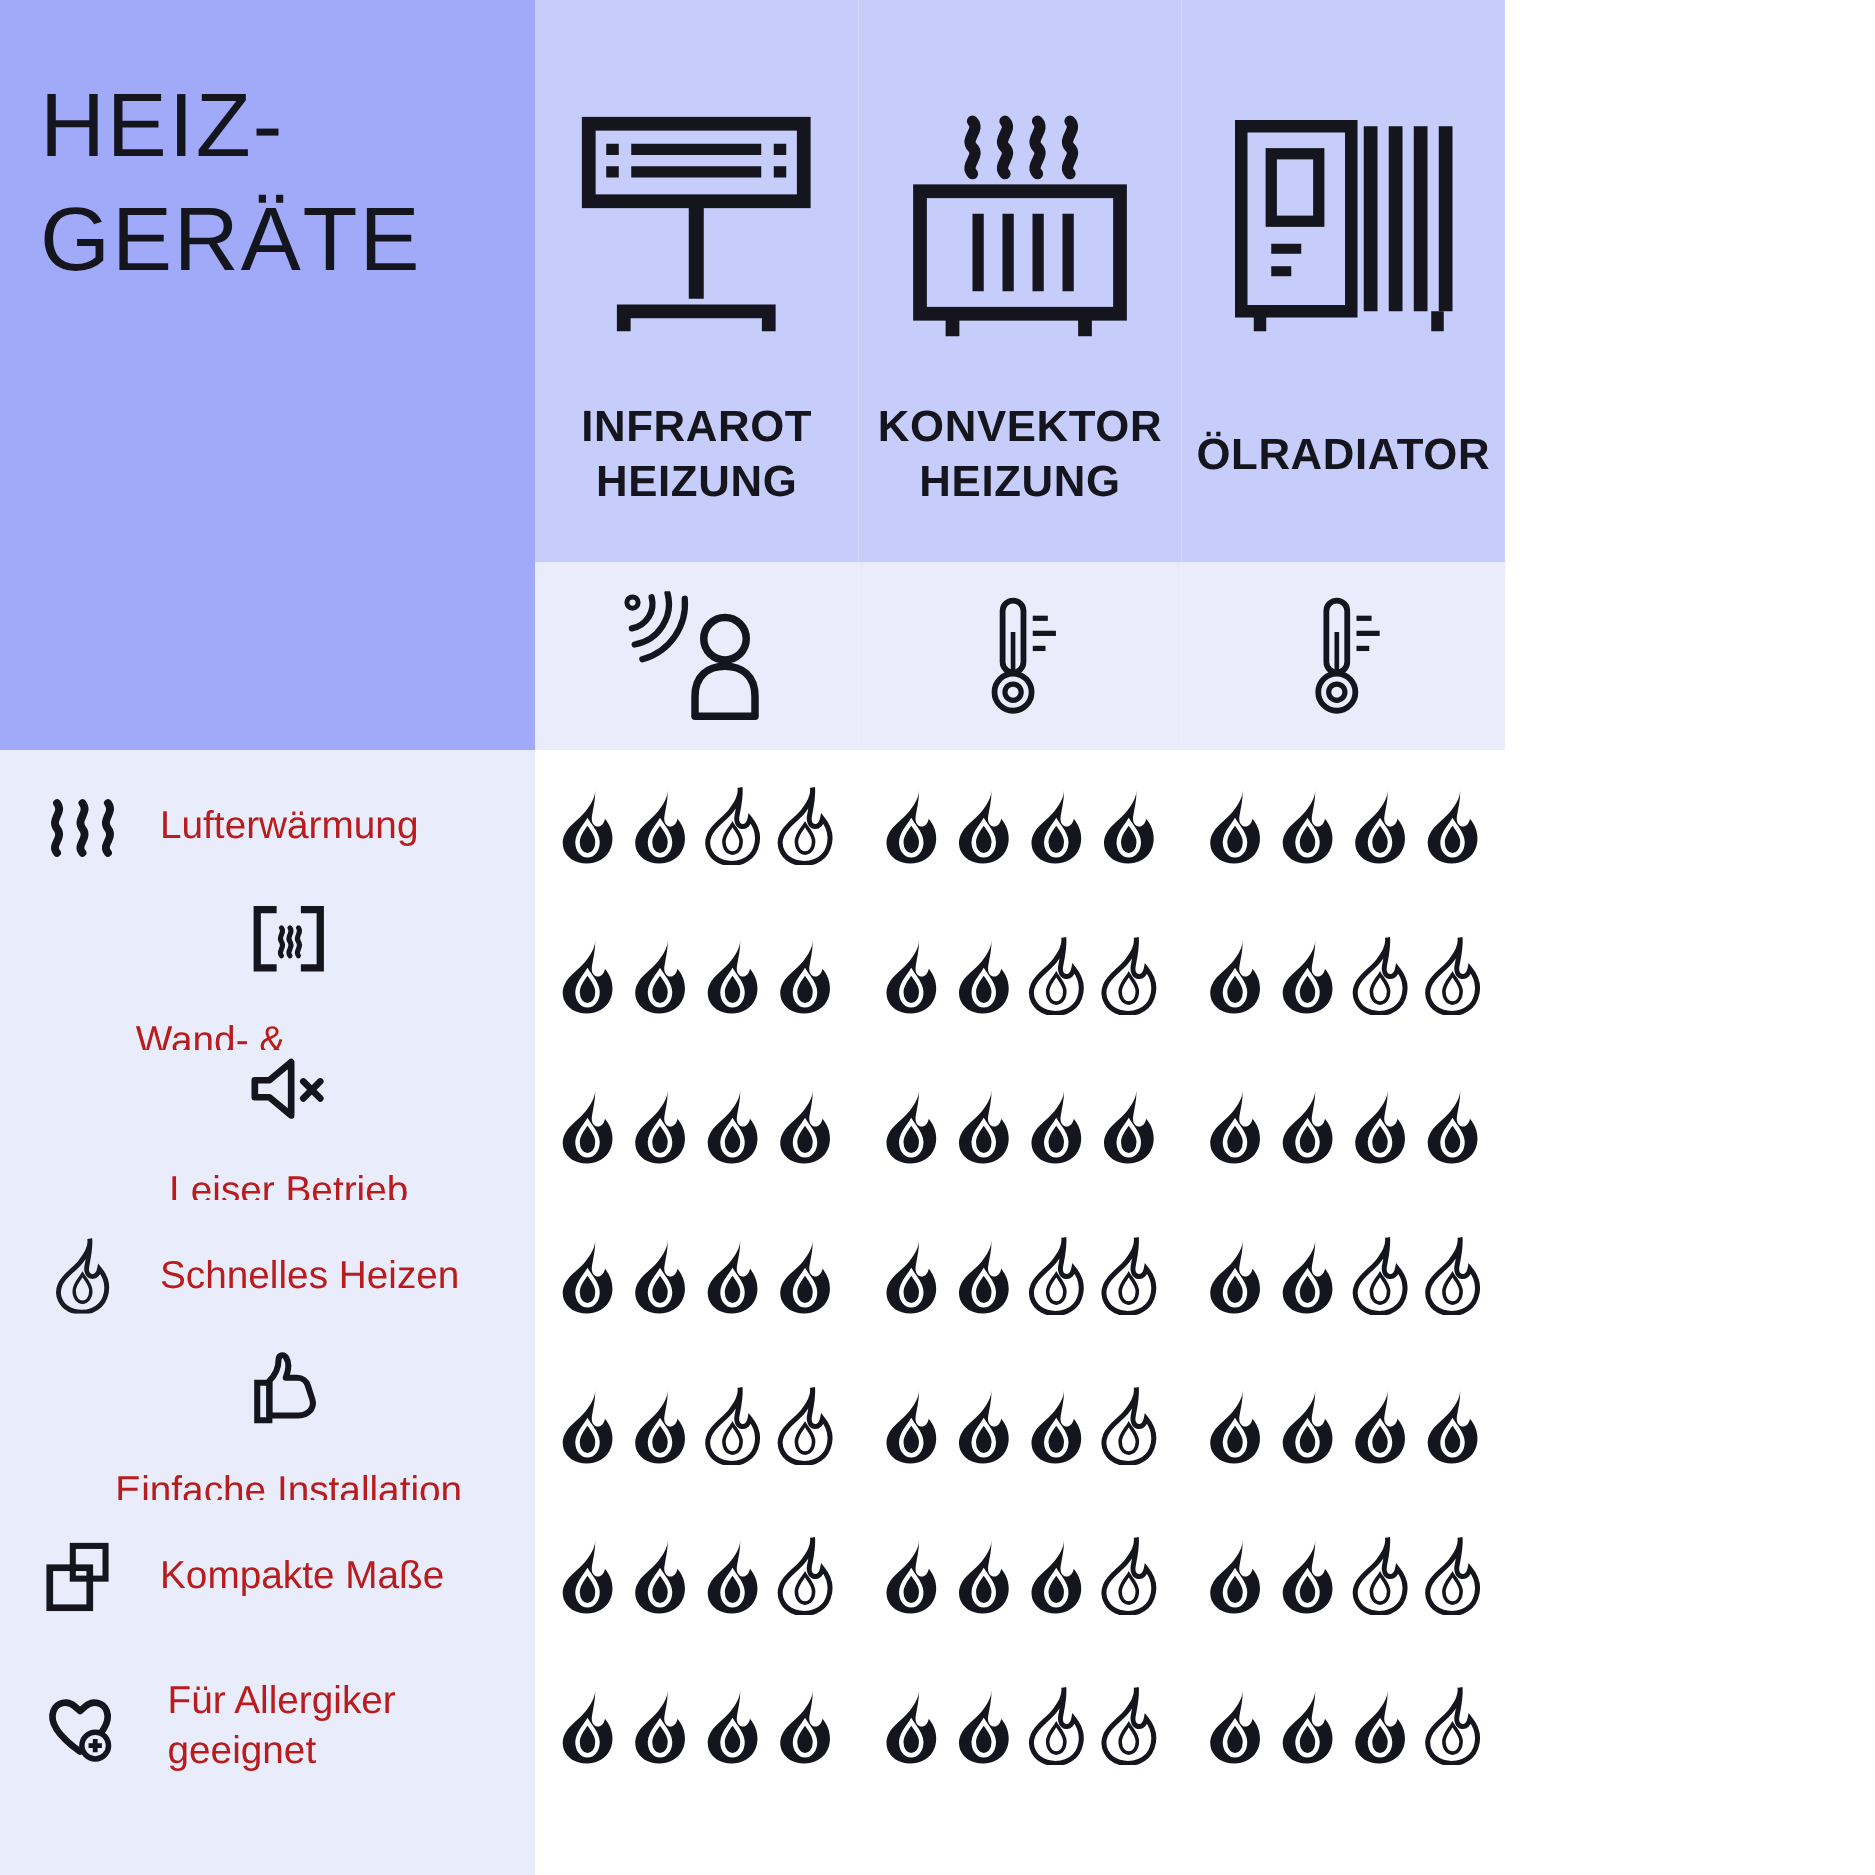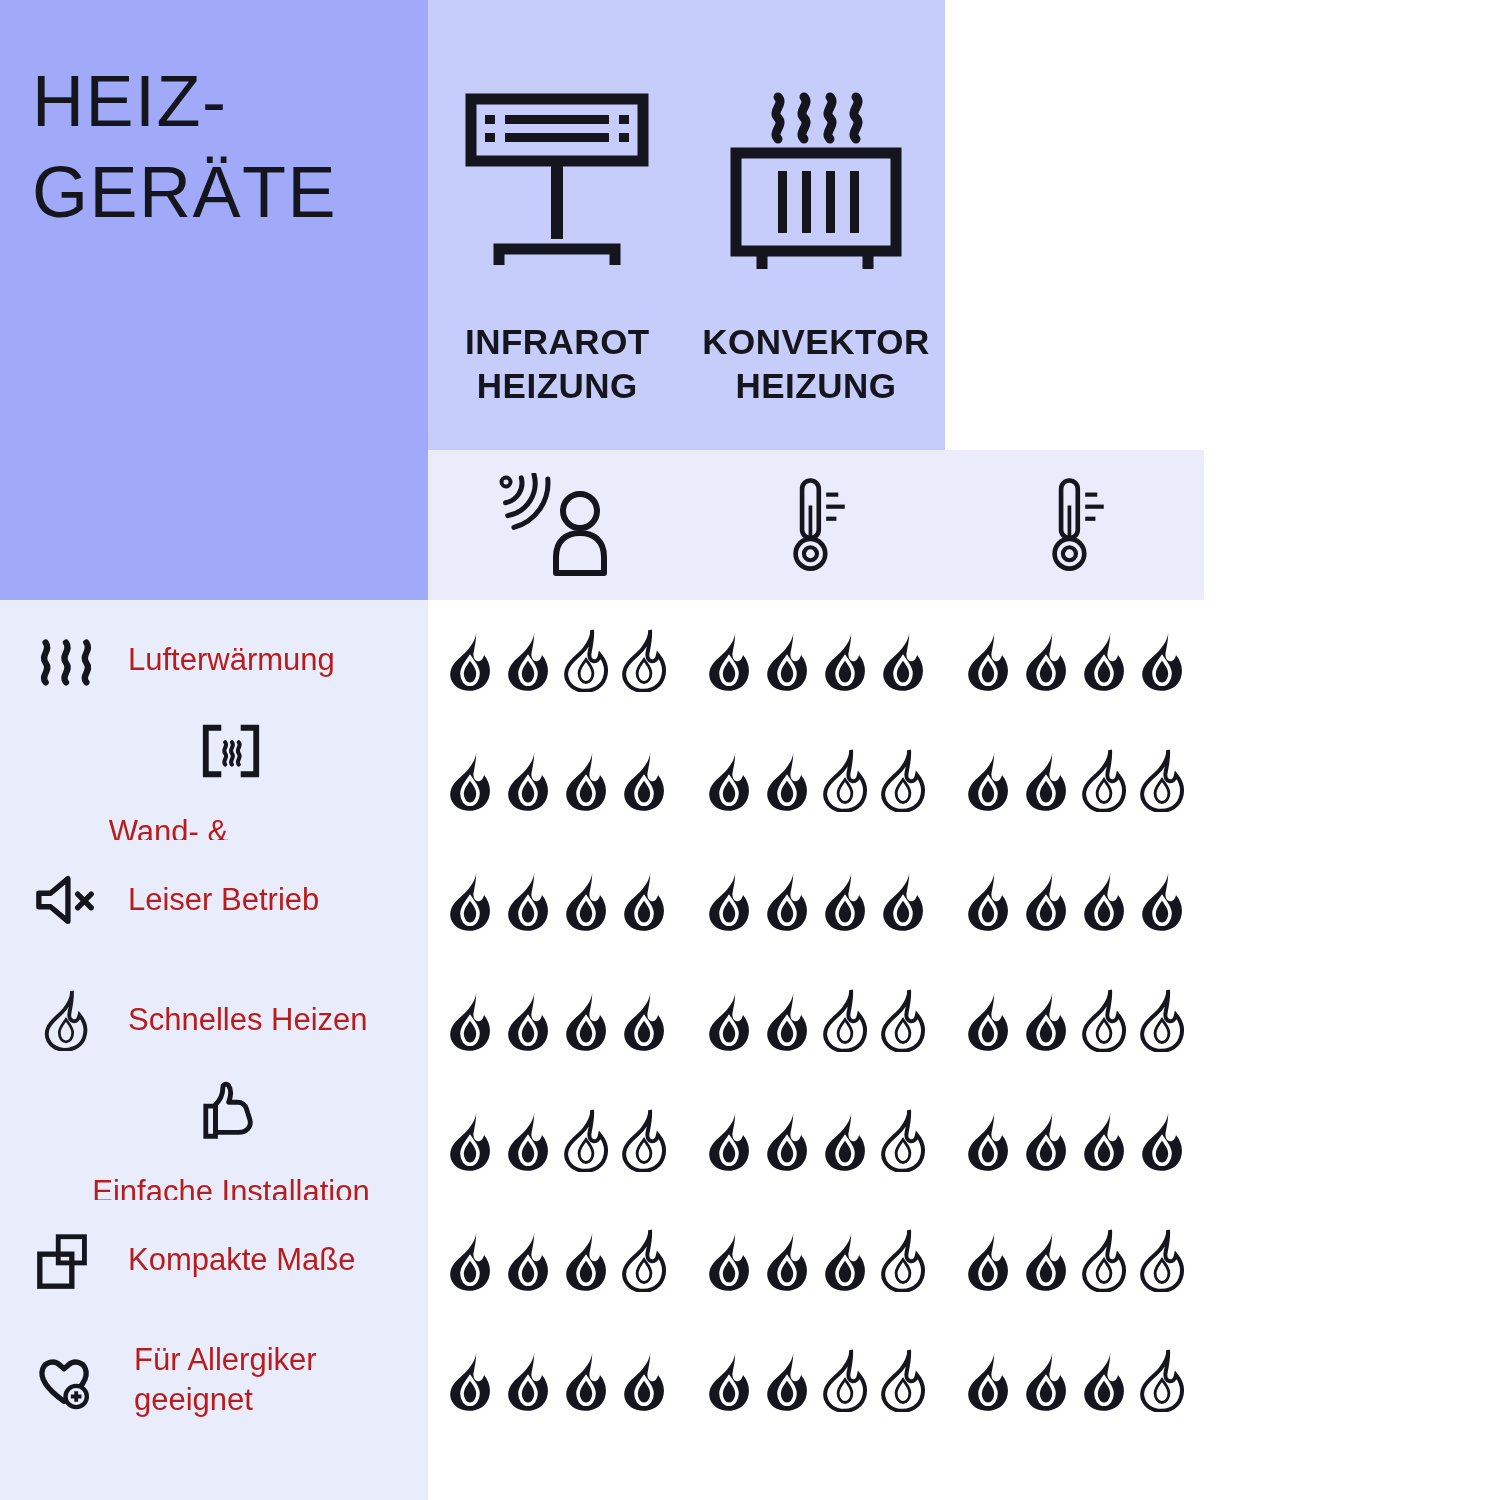--- a/index.html
+++ b/index.html
@@ -122,20 +122,37 @@
         <rect x="86" y="80" width="9" height="62" fill="#15151e"></rect>
         <rect x="110" y="80" width="9" height="62" fill="#15151e"></rect>
         <rect x="134" y="80" width="9" height="62" fill="#15151e"></rect>
         <path d="M46 160 V178 M152 160 V178" class="stroke" stroke-width="11"></path>
       </svg>
     </div>
     <div class="col-label">KONVEKTOR
 HEIZUNG</div>
   </header>
 
+  <header class="col-head" style="grid-column:4">
+    <div class="device-icon">
+      <svg width="200" height="180" viewBox="0 0 200 180">
+        <rect x="18" y="10" width="88" height="148" class="stroke" stroke-width="10"></rect>
+        <rect x="42" y="32" width="38" height="54" class="stroke" stroke-width="9"></rect>
+        <rect x="42" y="104" width="24" height="8" fill="#15151e"></rect>
+        <rect x="42" y="122" width="16" height="8" fill="#15151e"></rect>
+        <rect x="116" y="10" width="11" height="148" fill="#15151e"></rect>
+        <rect x="136" y="10" width="11" height="148" fill="#15151e"></rect>
+        <rect x="156" y="10" width="11" height="148" fill="#15151e"></rect>
+        <rect x="176" y="10" width="11" height="148" fill="#15151e"></rect>
+        <rect x="28" y="158" width="10" height="16" fill="#15151e"></rect>
+        <rect x="170" y="158" width="10" height="16" fill="#15151e"></rect>
+      </svg>
+    </div>
+    <div class="col-label">ÖLRADIATOR</div>
+  </header>
 
   <div class="mode-cell" style="grid-column:2">
     <svg width="130" height="104" viewBox="0 0 130 104">
       <circle cx="14" cy="9" r="4.5" class="stroke" stroke-width="4"></circle>
       <path d="M29.3 4.8 A20 20 0 0 1 13.5 29.7" class="stroke" stroke-width="5" stroke-linecap="round"></path>
       <path d="M42 1.5 A33 33 0 0 1 15.7 42.6" class="stroke" stroke-width="5" stroke-linecap="round"></path>
       <path d="M55.8 6 A46 46 0 0 1 21.9 54.4" class="stroke" stroke-width="5" stroke-linecap="round"></path>
       <circle cx="88" cy="38" r="17" class="stroke" stroke-width="6"></circle>
       <path d="M64 100 V84 C64 68 74 60 88 60 C102 60 112 68 112 84 V100 Z" class="stroke" stroke-width="6" stroke-linejoin="round"></path>
     </svg>
@@ -243,21 +260,21 @@
       <svg width="52" height="64" class="flame">
         <use href="#sym-flame-filled"></use>
       </svg>
       <svg width="52" height="64" class="flame">
         <use href="#sym-flame-outline"></use>
       </svg>
       <svg width="52" height="64" class="flame">
         <use href="#sym-flame-outline"></use>
       </svg>
     </div>
-    <div class="crit-cell" style="grid-area: 5 / 1;">
+    <div class="crit-cell" style="grid-area: 5 / 1; flex-direction: column;">
       <svg width="64" height="62" class="crit-icon">
         <use href="#sym-speaker-muted-icon"></use>
       </svg>
       <div class="crit-label">Leiser Betrieb</div>
     </div>
     <div class="rate-cell" style="grid-area: 5 / 2;">
       <svg width="52" height="64" class="flame">
         <use href="#sym-flame-filled"></use>
       </svg>
       <svg width="52" height="64" class="flame">

